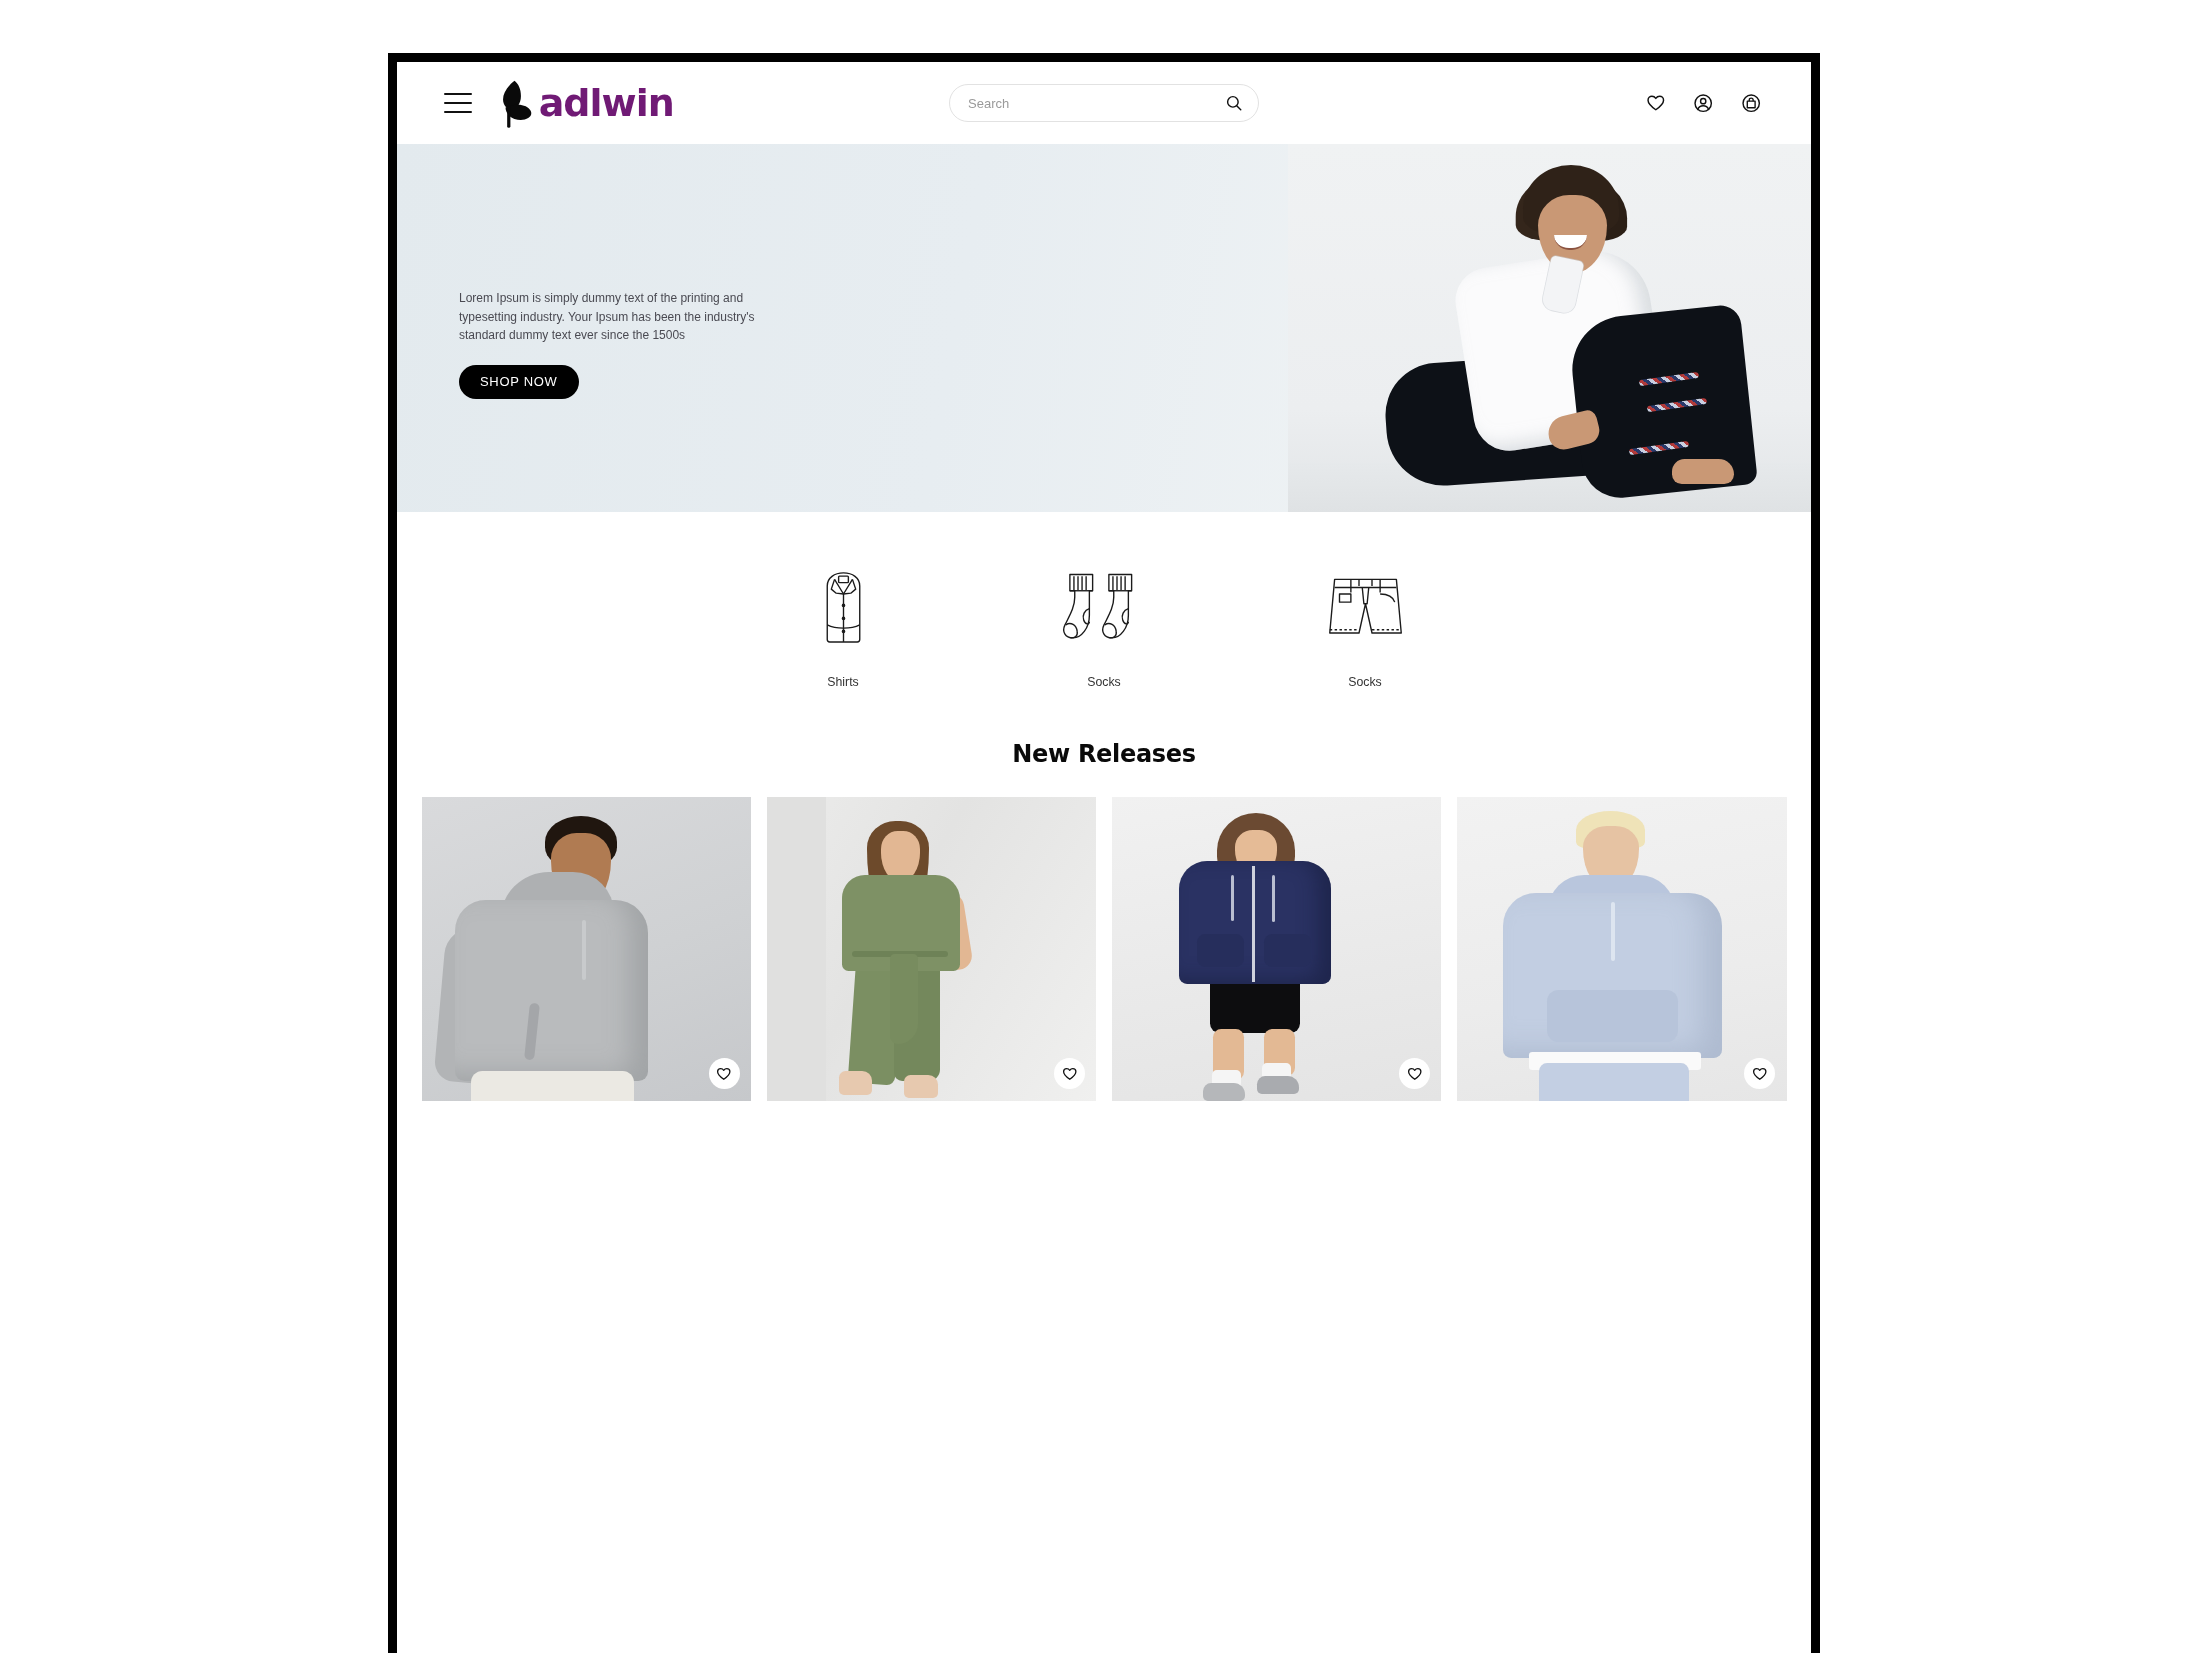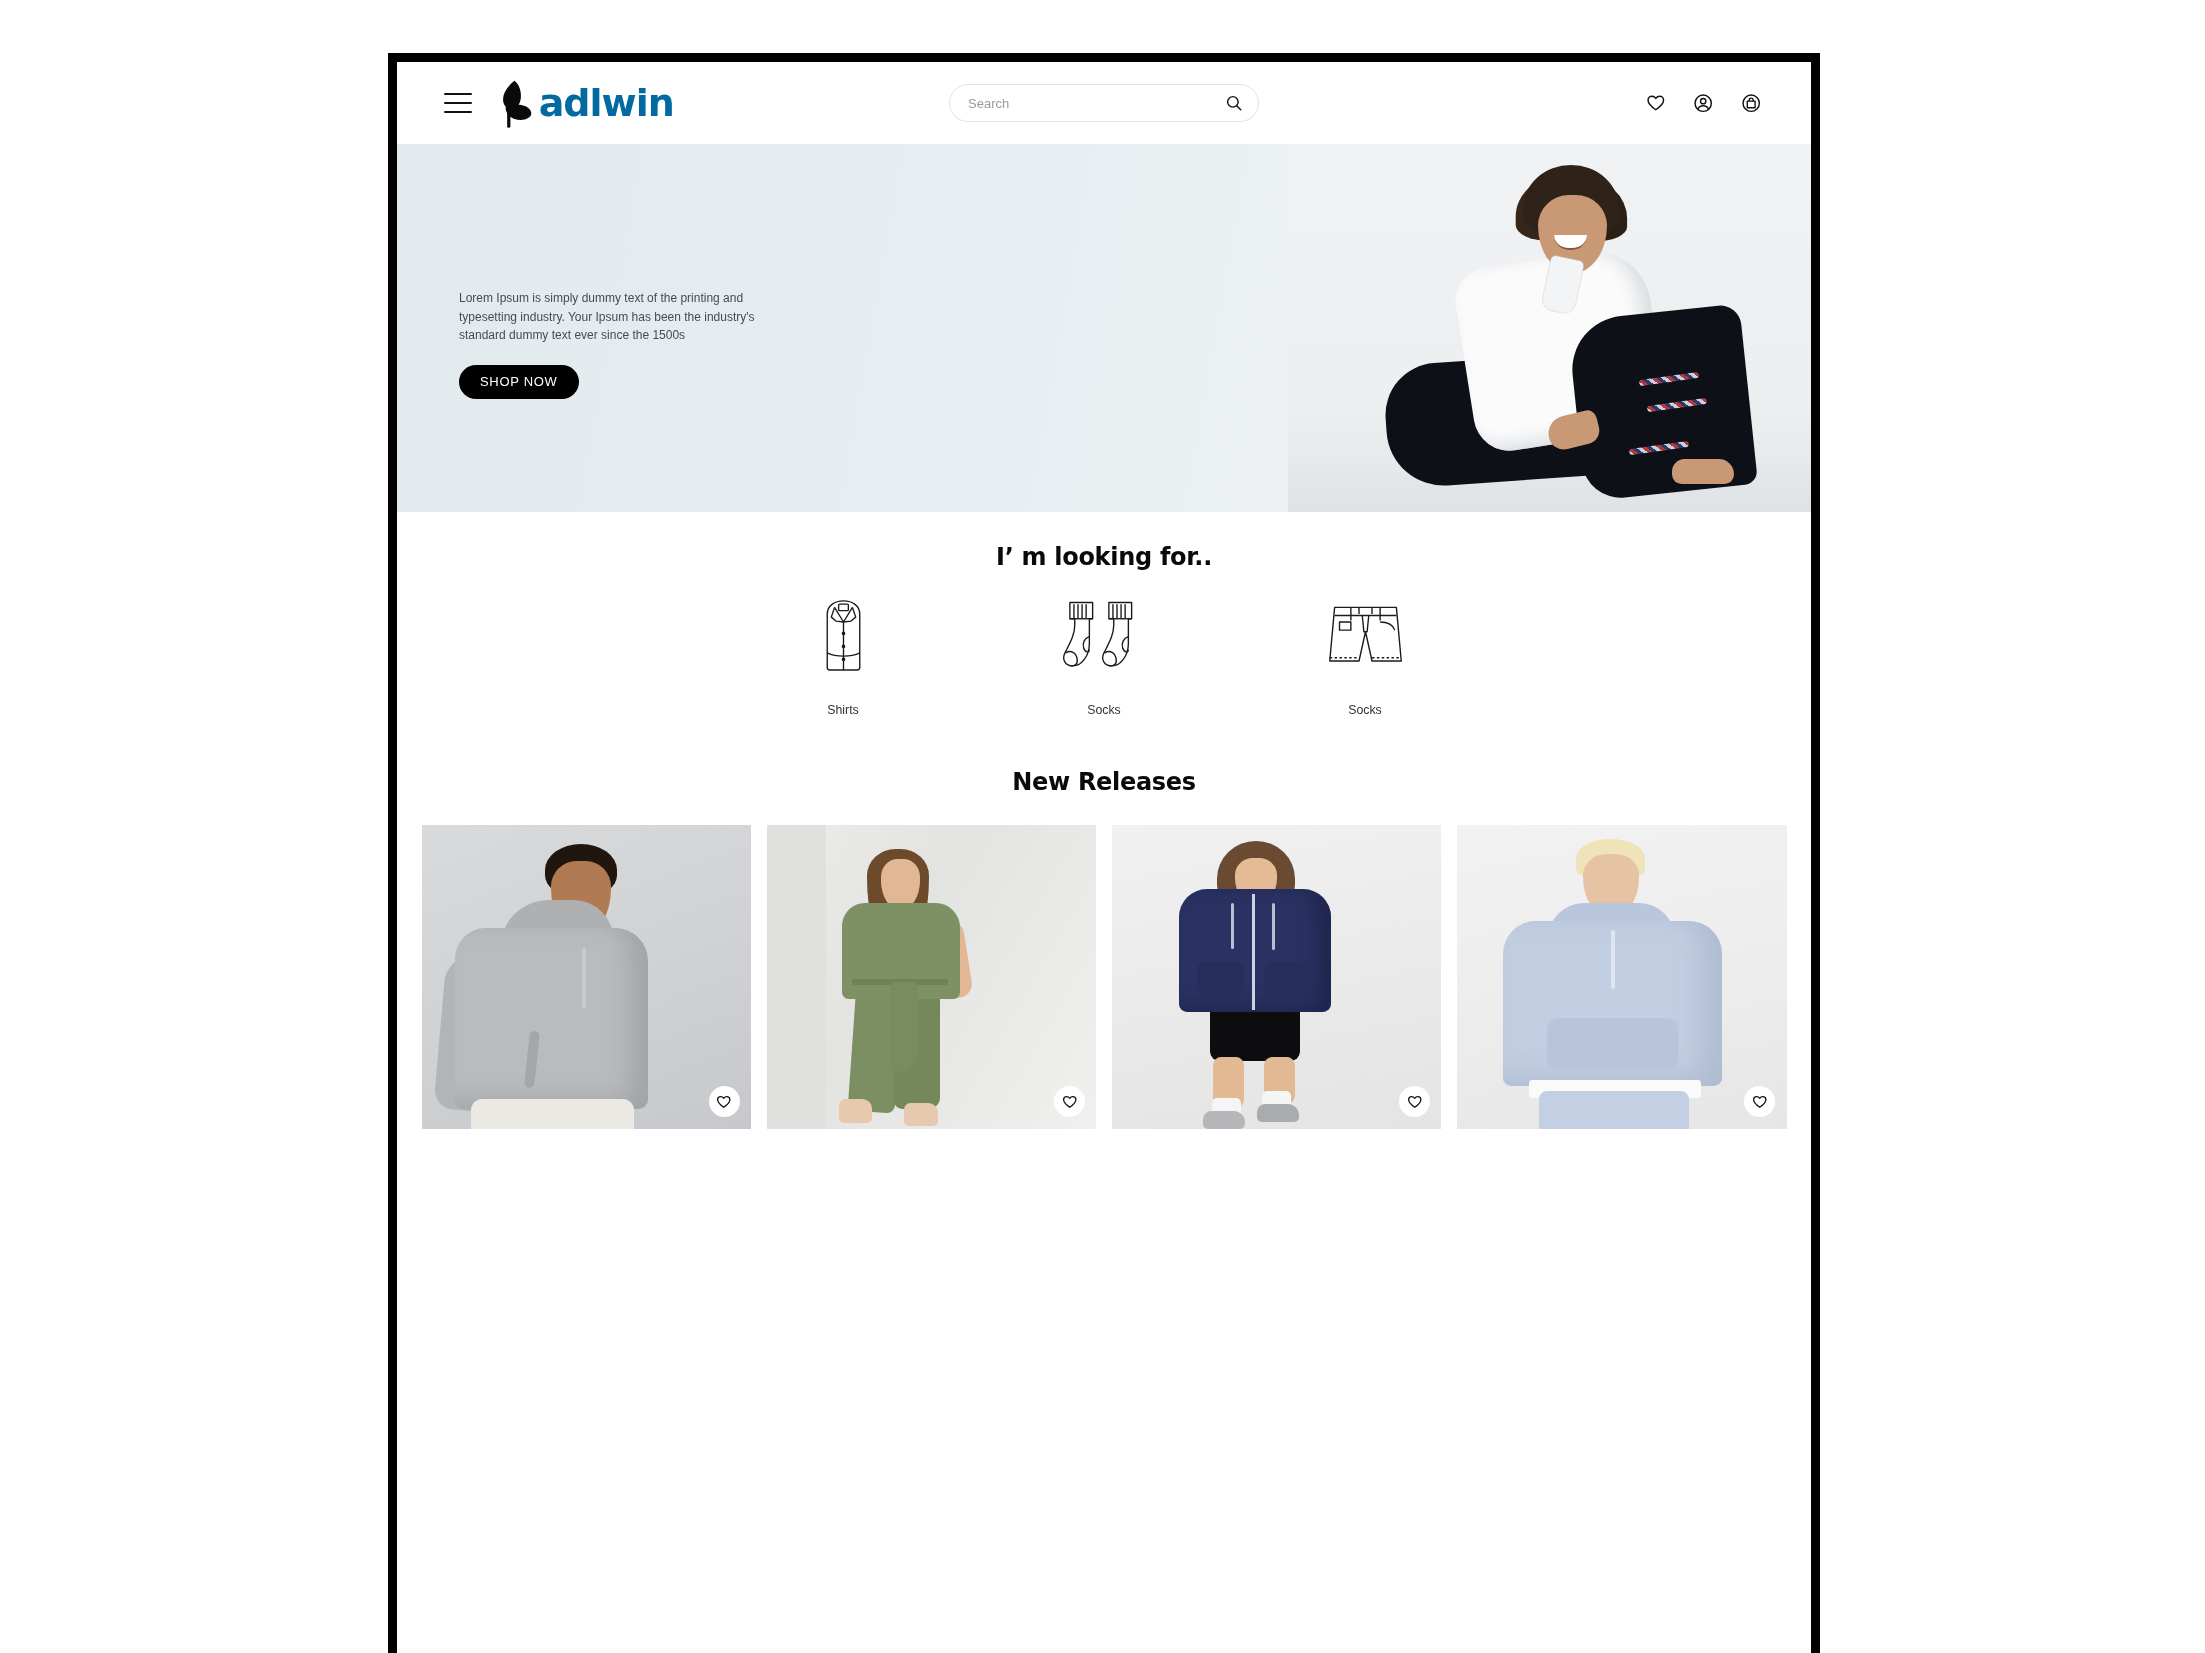--- a/index.html
+++ b/index.html
@@ -64,21 +64,21 @@
     display: flex; align-items: center;
     margin-left: 23px;
     flex: 0 0 auto;
     cursor: pointer;
   }
   .brand-mark { width: 47px; height: 51px; flex: 0 0 auto; }
   .brand-name {
     font-size: 38px;
     font-weight: 700;
     letter-spacing: -1px;
-    color: #0369a1;
+    color: #701a75;
     margin-left: -3.3px;
     line-height: 1;
     font-family: "DejaVu Sans", sans-serif;
   }
   .search-wrap {
     position: absolute;
     left: 50%;
     transform: translateX(-50%);
     width: 310px;
   }
@@ -447,21 +447,20 @@
       <div class="hp-foot"></div>
     </div>
 
     <div class="hero-copy">
       <div class="hero-sub">Lorem Ipsum is simply dummy text of the printing and typesetting industry. Your Ipsum has been the industry's standard dummy text ever since the 1500s</div>
       <button class="shop-now">SHOP NOW</button>
     </div>
   </div>
 
   <div class="cats">
-    <div class="section-title">I’ m looking for..</div>
     <div class="cat-row">
 
       <div class="cat">
         <div class="cat-art">
           <svg width="69" height="78" viewBox="0 0 84 96">
             <g fill="none" stroke="#1b1b1b" stroke-width="1.7" stroke-linejoin="round">
               <path d="M22 22 C22 12 31 6 42 6 C53 6 62 12 62 22 L62 88 C62 90 61 91 59 91 L25 91 C23 91 22 90 22 88 Z"></path>
               <path d="M31 14 L42 32 L53 14"></path>
               <path d="M31 14 L27 26 L33 31 L42 32"></path>
               <path d="M53 14 L57 26 L51 31 L42 32"></path>

